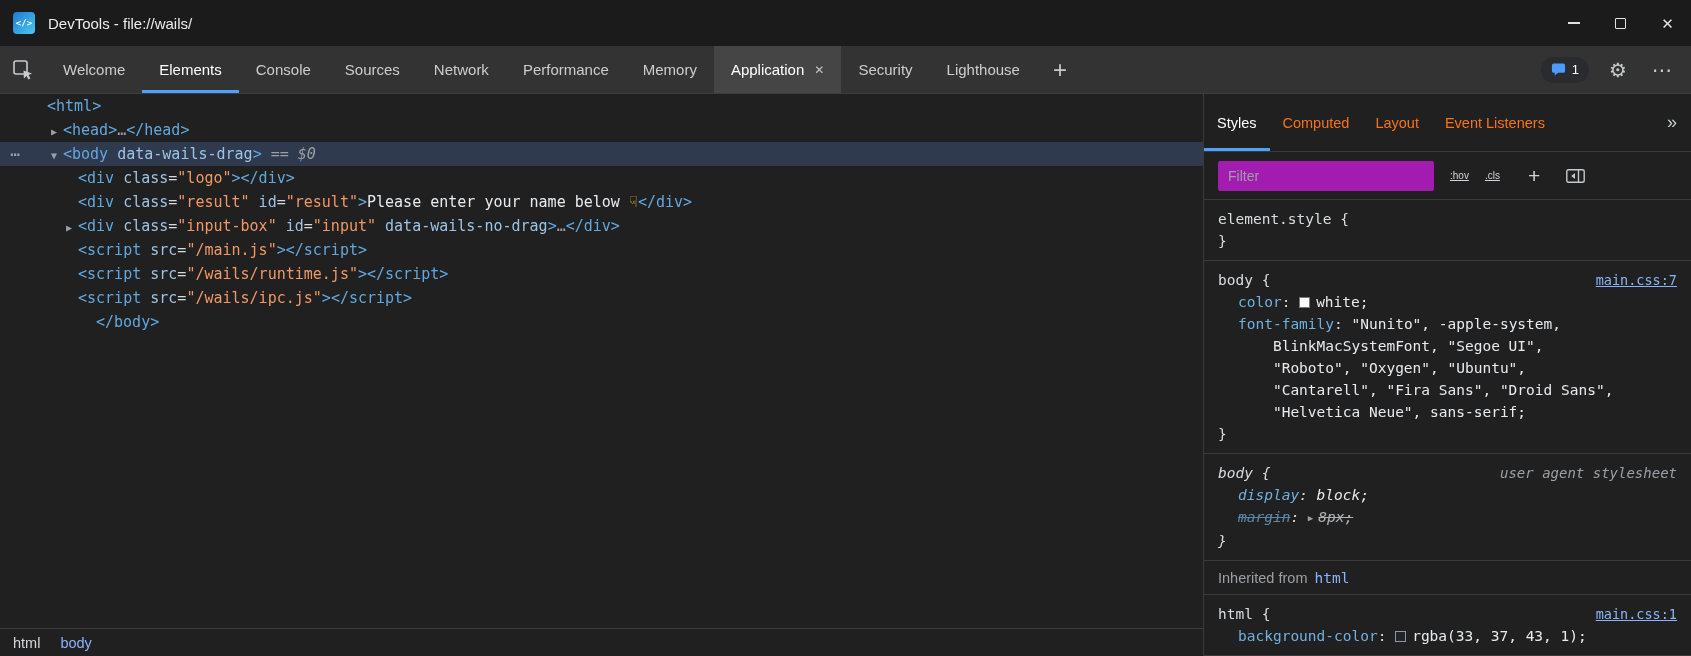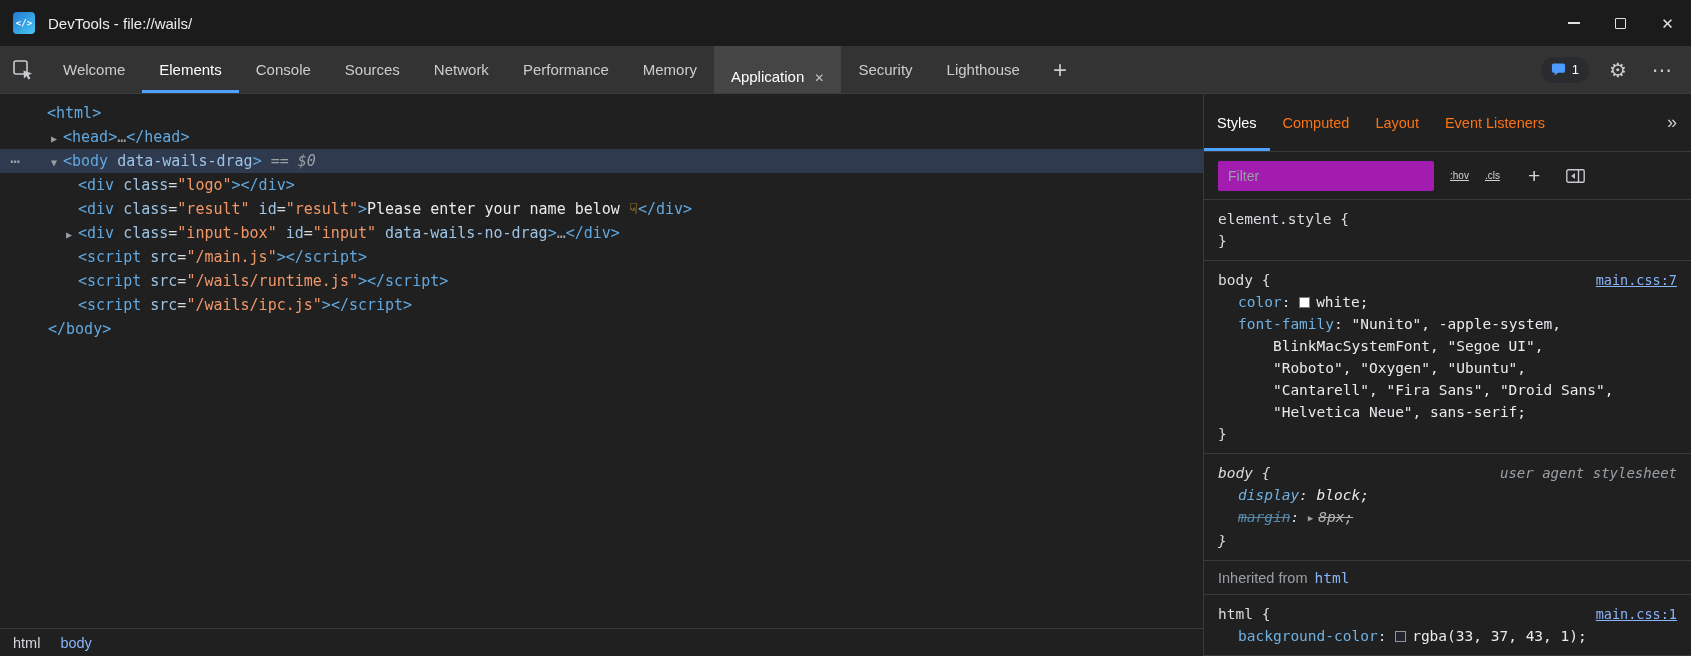--- a/index.html
+++ b/index.html
@@ -17,34 +17,34 @@
   .min-glyph { width:12px; height:1.4px; background:#dfe1e5; display:block; }
   .max-glyph { width:11px; height:11px; border:1.2px solid #dfe1e5; border-radius:1px; display:block; }
   .close-glyph { font-size:15px; line-height:1; }
 
   
   .toolbar { height:48px; background:#333333; display:flex; align-items:center; border-bottom:1px solid #3d3d3d; }
   .inspect-btn { width:46px; height:100%; display:flex; align-items:center; justify-content:center; }
   .tabs { display:flex; height:100%; }
   .tab { display:flex; align-items:center; height:100%; padding:8px 17px; color:#cdcdcd; font-size:15px; position:relative; white-space:nowrap; }
   .tab.active { color:#ffffff; box-shadow:inset 0 -3px 0 #4da1ff; }
-  .tab.hl { background:#454545; color:#ffffff;align-items:flex-end; }
+  .tab.hl { background:#454545; color:#ffffff; }
   .tab-close { margin-left:10px; color:#c2c5c9; font-size:12px; }
   .tb-add { color:#c8cbcf; font-size:24px; font-weight:300; padding:0 16px; height:100%; display:flex; align-items:center; }
   .tb-right { margin-left:auto; display:flex; align-items:center; gap:14px; padding-right:14px; }
   .issues-pill { height:26px; border-radius:13px; background:#2a2b2e; display:flex; align-items:center; gap:6px; padding:0 10px; color:#fff; font-size:13px; }
   .gear-btn, .dots-btn { color:#c8cbcf; font-size:20px; width:30px; height:30px; display:flex; align-items:center; justify-content:center; }
 
   
   .main { display:flex; height:562px; }
   .elements-panel { flex:1; background:#202020; position:relative; overflow:hidden; }
   .styles-panel { width:488px; border-left:1px solid #3a3a3a; background:#202020; overflow:hidden; display:flex; flex-direction:column; }
 
   
-  .dom-tree { padding-top:7px; font:15px/24px "DejaVu Sans Mono","Liberation Mono",monospace; color:#e8eaed; }
+  .dom-tree { padding-top:0; font:15px/24px "DejaVu Sans Mono","Liberation Mono",monospace; color:#e8eaed; }
   .tree-line { height:24px; white-space:pre; position:relative; }
   .tree-line.selected { background:#2f3a4e; }
   .gutter-dots { position:absolute; left:10px; top:0; color:#9aa0a6; font-size:17px; letter-spacing:1px; }
   .tree-arrow { display:inline-block; width:18px; margin-left:-18px; text-align:center; color:#9aa0a6; font-size:10px; }
   .tk-tg { color:#61a8e0; } .tk-at { color:#9cc3e6; } .tk-eq { color:#d7dade; }
   .tk-vl { color:#f29766; } .tk-tx { color:#e8eaed; }
   .tk-gr { color:#9aa0a6; } .tk-gi { color:#9aa0a6; font-style:italic; }
   .tk-em { color:#f5b82e; }
 
   
@@ -164,21 +164,21 @@
     <div class="dom-tree" id="dom-tree">
         <div class="tree-line" style="padding-left: 47px;"><span class="tk-tg">&lt;html&gt;</span></div>
         <div class="tree-line" style="padding-left: 63px;"><span class="tree-arrow">▶</span><span class="tk-tg">&lt;head&gt;</span><span class="tk-gr">…</span><span class="tk-tg">&lt;/head&gt;</span></div>
         <div class="tree-line selected" style="padding-left: 63px;"><span class="gutter-dots">⋯</span><span class="tree-arrow">▼</span><span class="tk-tg">&lt;body</span><span class="tk-at"> data-wails-drag</span><span class="tk-tg">&gt;</span><span class="tk-gr"> == </span><span class="tk-gi">$0</span></div>
         <div class="tree-line" style="padding-left: 78px;"><span class="tk-tg">&lt;div</span><span class="tk-at"> class</span><span class="tk-eq">=</span><span class="tk-vl">"logo"</span><span class="tk-tg">&gt;</span><span class="tk-tg">&lt;/div&gt;</span></div>
         <div class="tree-line" style="padding-left: 78px;"><span class="tk-tg">&lt;div</span><span class="tk-at"> class</span><span class="tk-eq">=</span><span class="tk-vl">"result"</span><span class="tk-at"> id</span><span class="tk-eq">=</span><span class="tk-vl">"result"</span><span class="tk-tg">&gt;</span><span class="tk-tx">Please enter your name below </span><span class="tk-em">☟</span><span class="tk-tg">&lt;/div&gt;</span></div>
         <div class="tree-line" style="padding-left: 78px;"><span class="tree-arrow">▶</span><span class="tk-tg">&lt;div</span><span class="tk-at"> class</span><span class="tk-eq">=</span><span class="tk-vl">"input-box"</span><span class="tk-at"> id</span><span class="tk-eq">=</span><span class="tk-vl">"input"</span><span class="tk-at"> data-wails-no-drag</span><span class="tk-tg">&gt;</span><span class="tk-gr">…</span><span class="tk-tg">&lt;/div&gt;</span></div>
         <div class="tree-line" style="padding-left: 78px;"><span class="tk-tg">&lt;script</span><span class="tk-at"> src</span><span class="tk-eq">=</span><span class="tk-vl">"/main.js"</span><span class="tk-tg">&gt;</span><span class="tk-tg">&lt;/script&gt;</span></div>
         <div class="tree-line" style="padding-left: 78px;"><span class="tk-tg">&lt;script</span><span class="tk-at"> src</span><span class="tk-eq">=</span><span class="tk-vl">"/wails/runtime.js"</span><span class="tk-tg">&gt;</span><span class="tk-tg">&lt;/script&gt;</span></div>
         <div class="tree-line" style="padding-left: 78px;"><span class="tk-tg">&lt;script</span><span class="tk-at"> src</span><span class="tk-eq">=</span><span class="tk-vl">"/wails/ipc.js"</span><span class="tk-tg">&gt;</span><span class="tk-tg">&lt;/script&gt;</span></div>
-        <div class="tree-line" style="padding-left: 48px;"><span class="tk-tg">&lt;/body&gt;</span></div>
+        <div class="tree-line" style="padding-left: 48px; margin-left: 48px;"><span class="tk-tg">&lt;/body&gt;</span></div>
       </div>
     <div class="crumbs">
       <span class="crumb">html</span>
       <span class="crumb sel-node">body</span>
     </div>
   </div>
 
   <div class="styles-panel">
     <div class="side-tabs" id="side-tabs">
         <div class="stab active">Styles</div>

